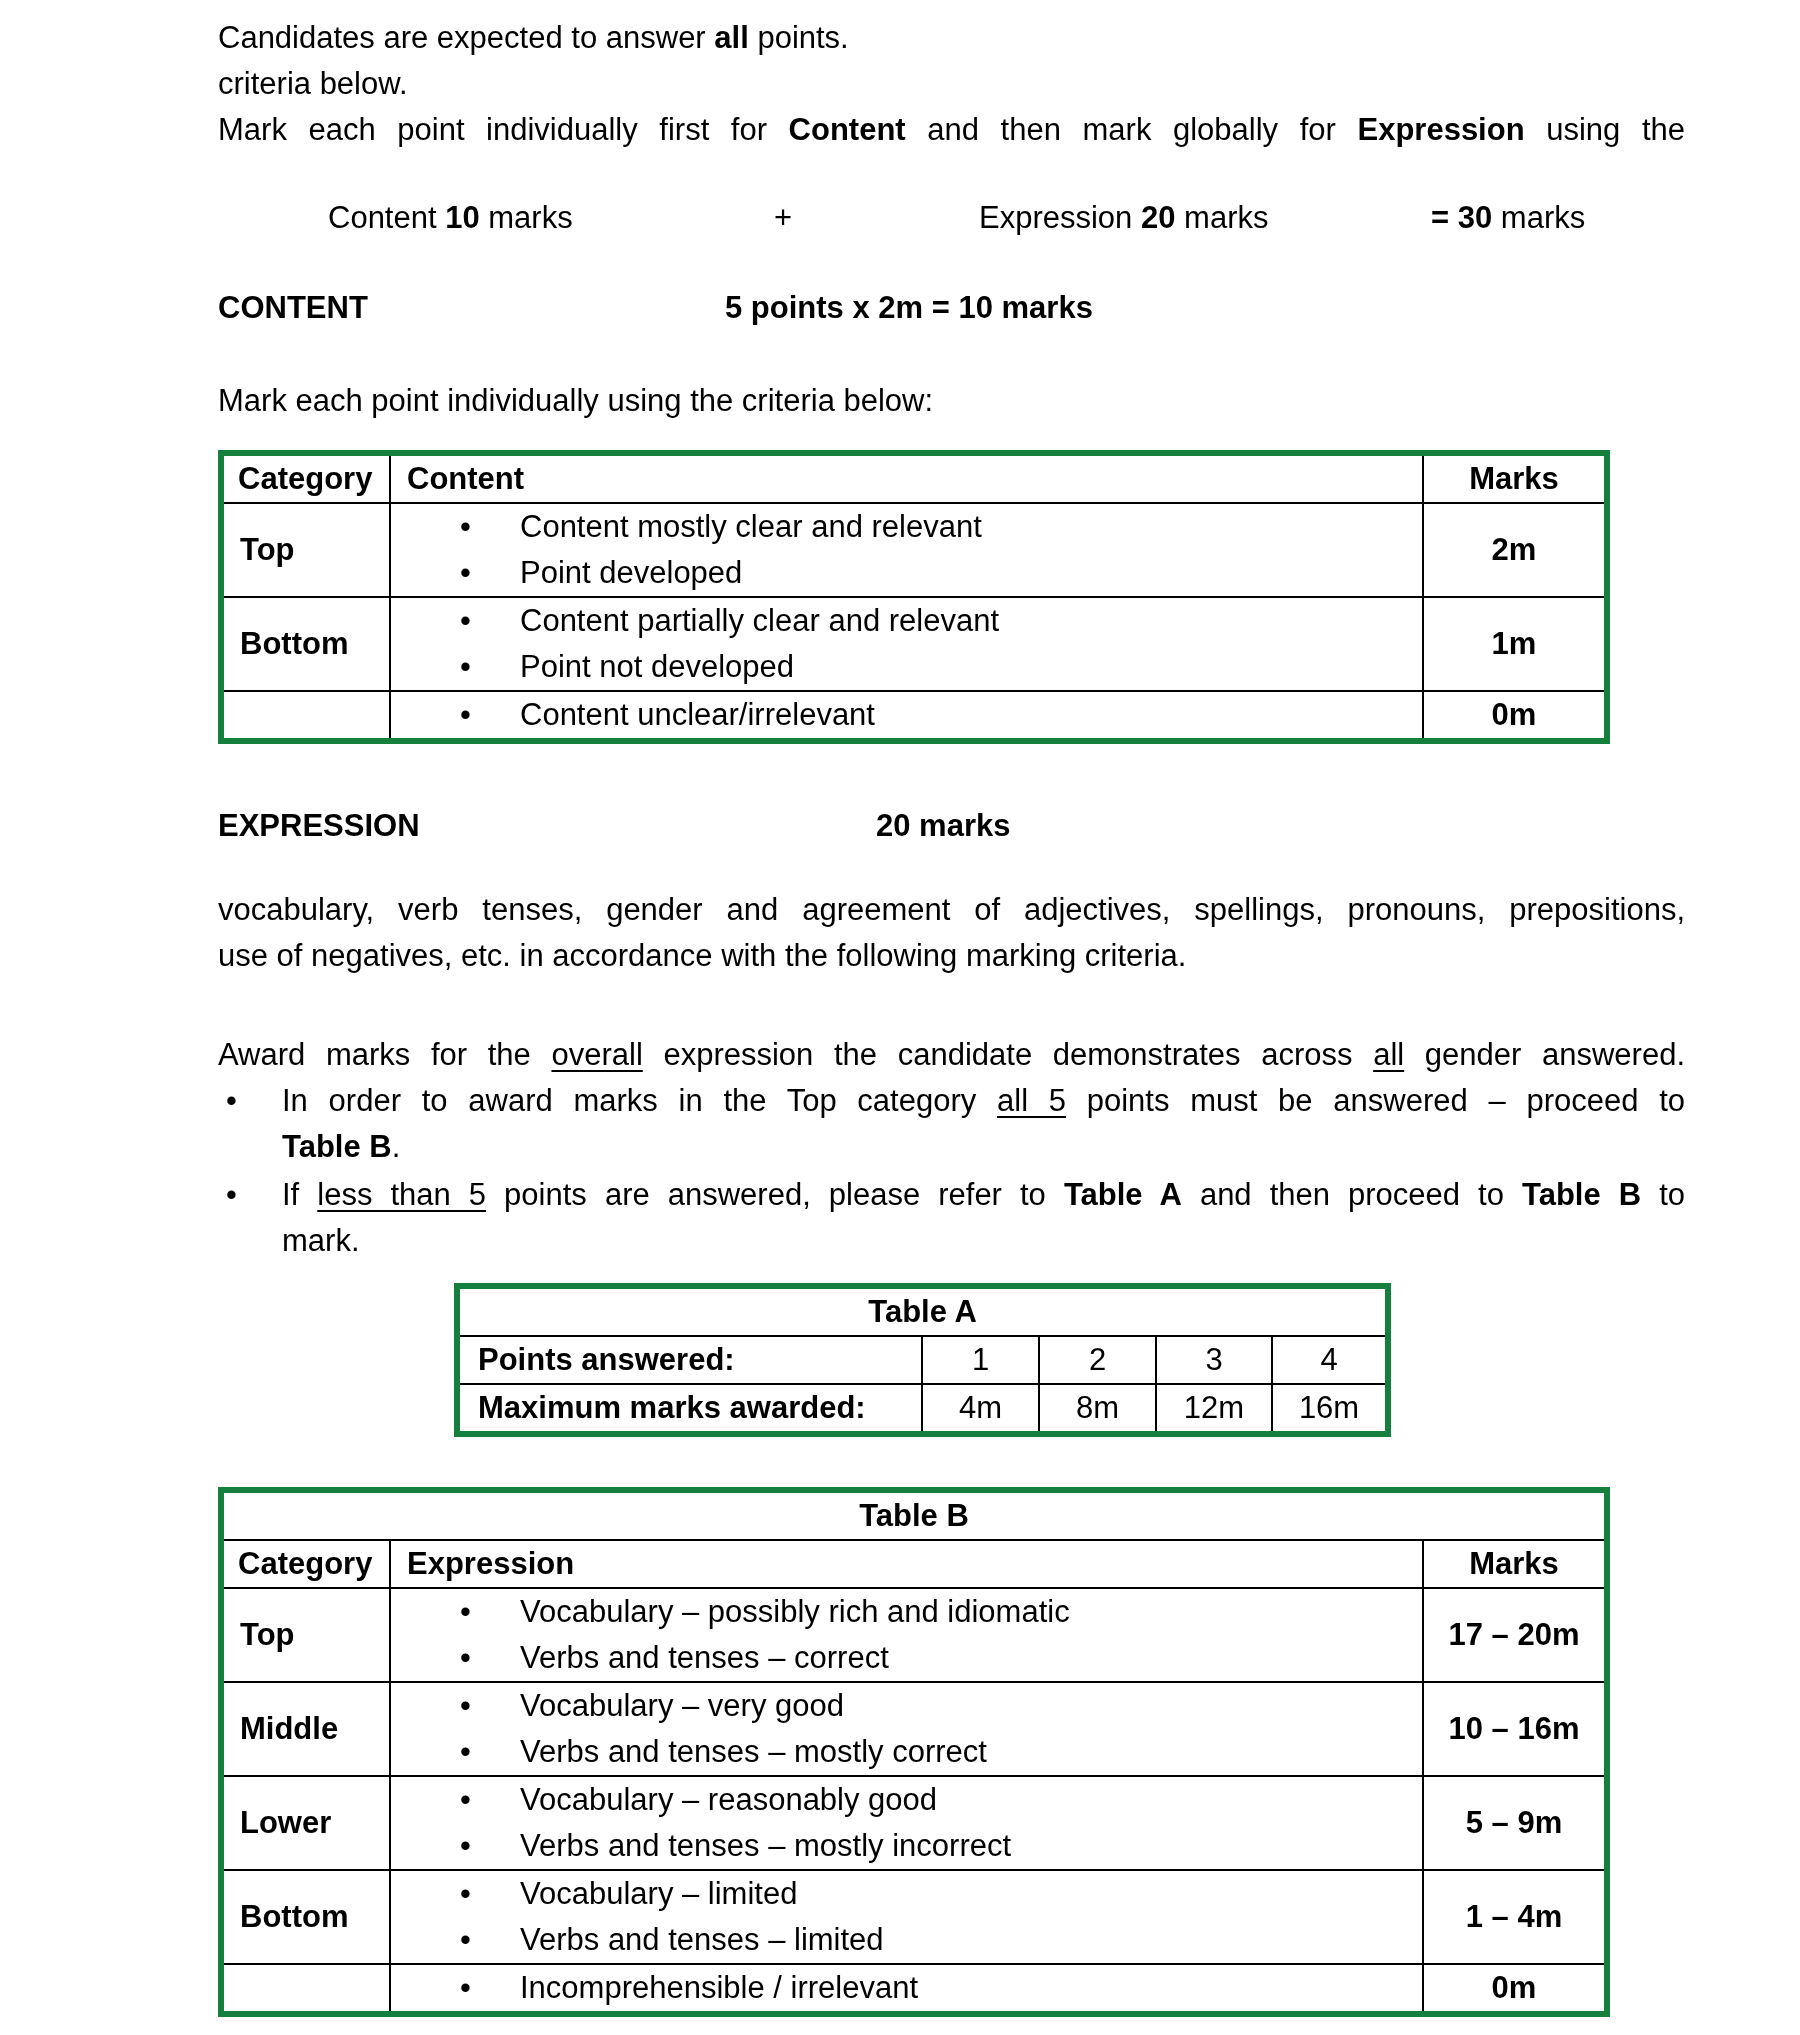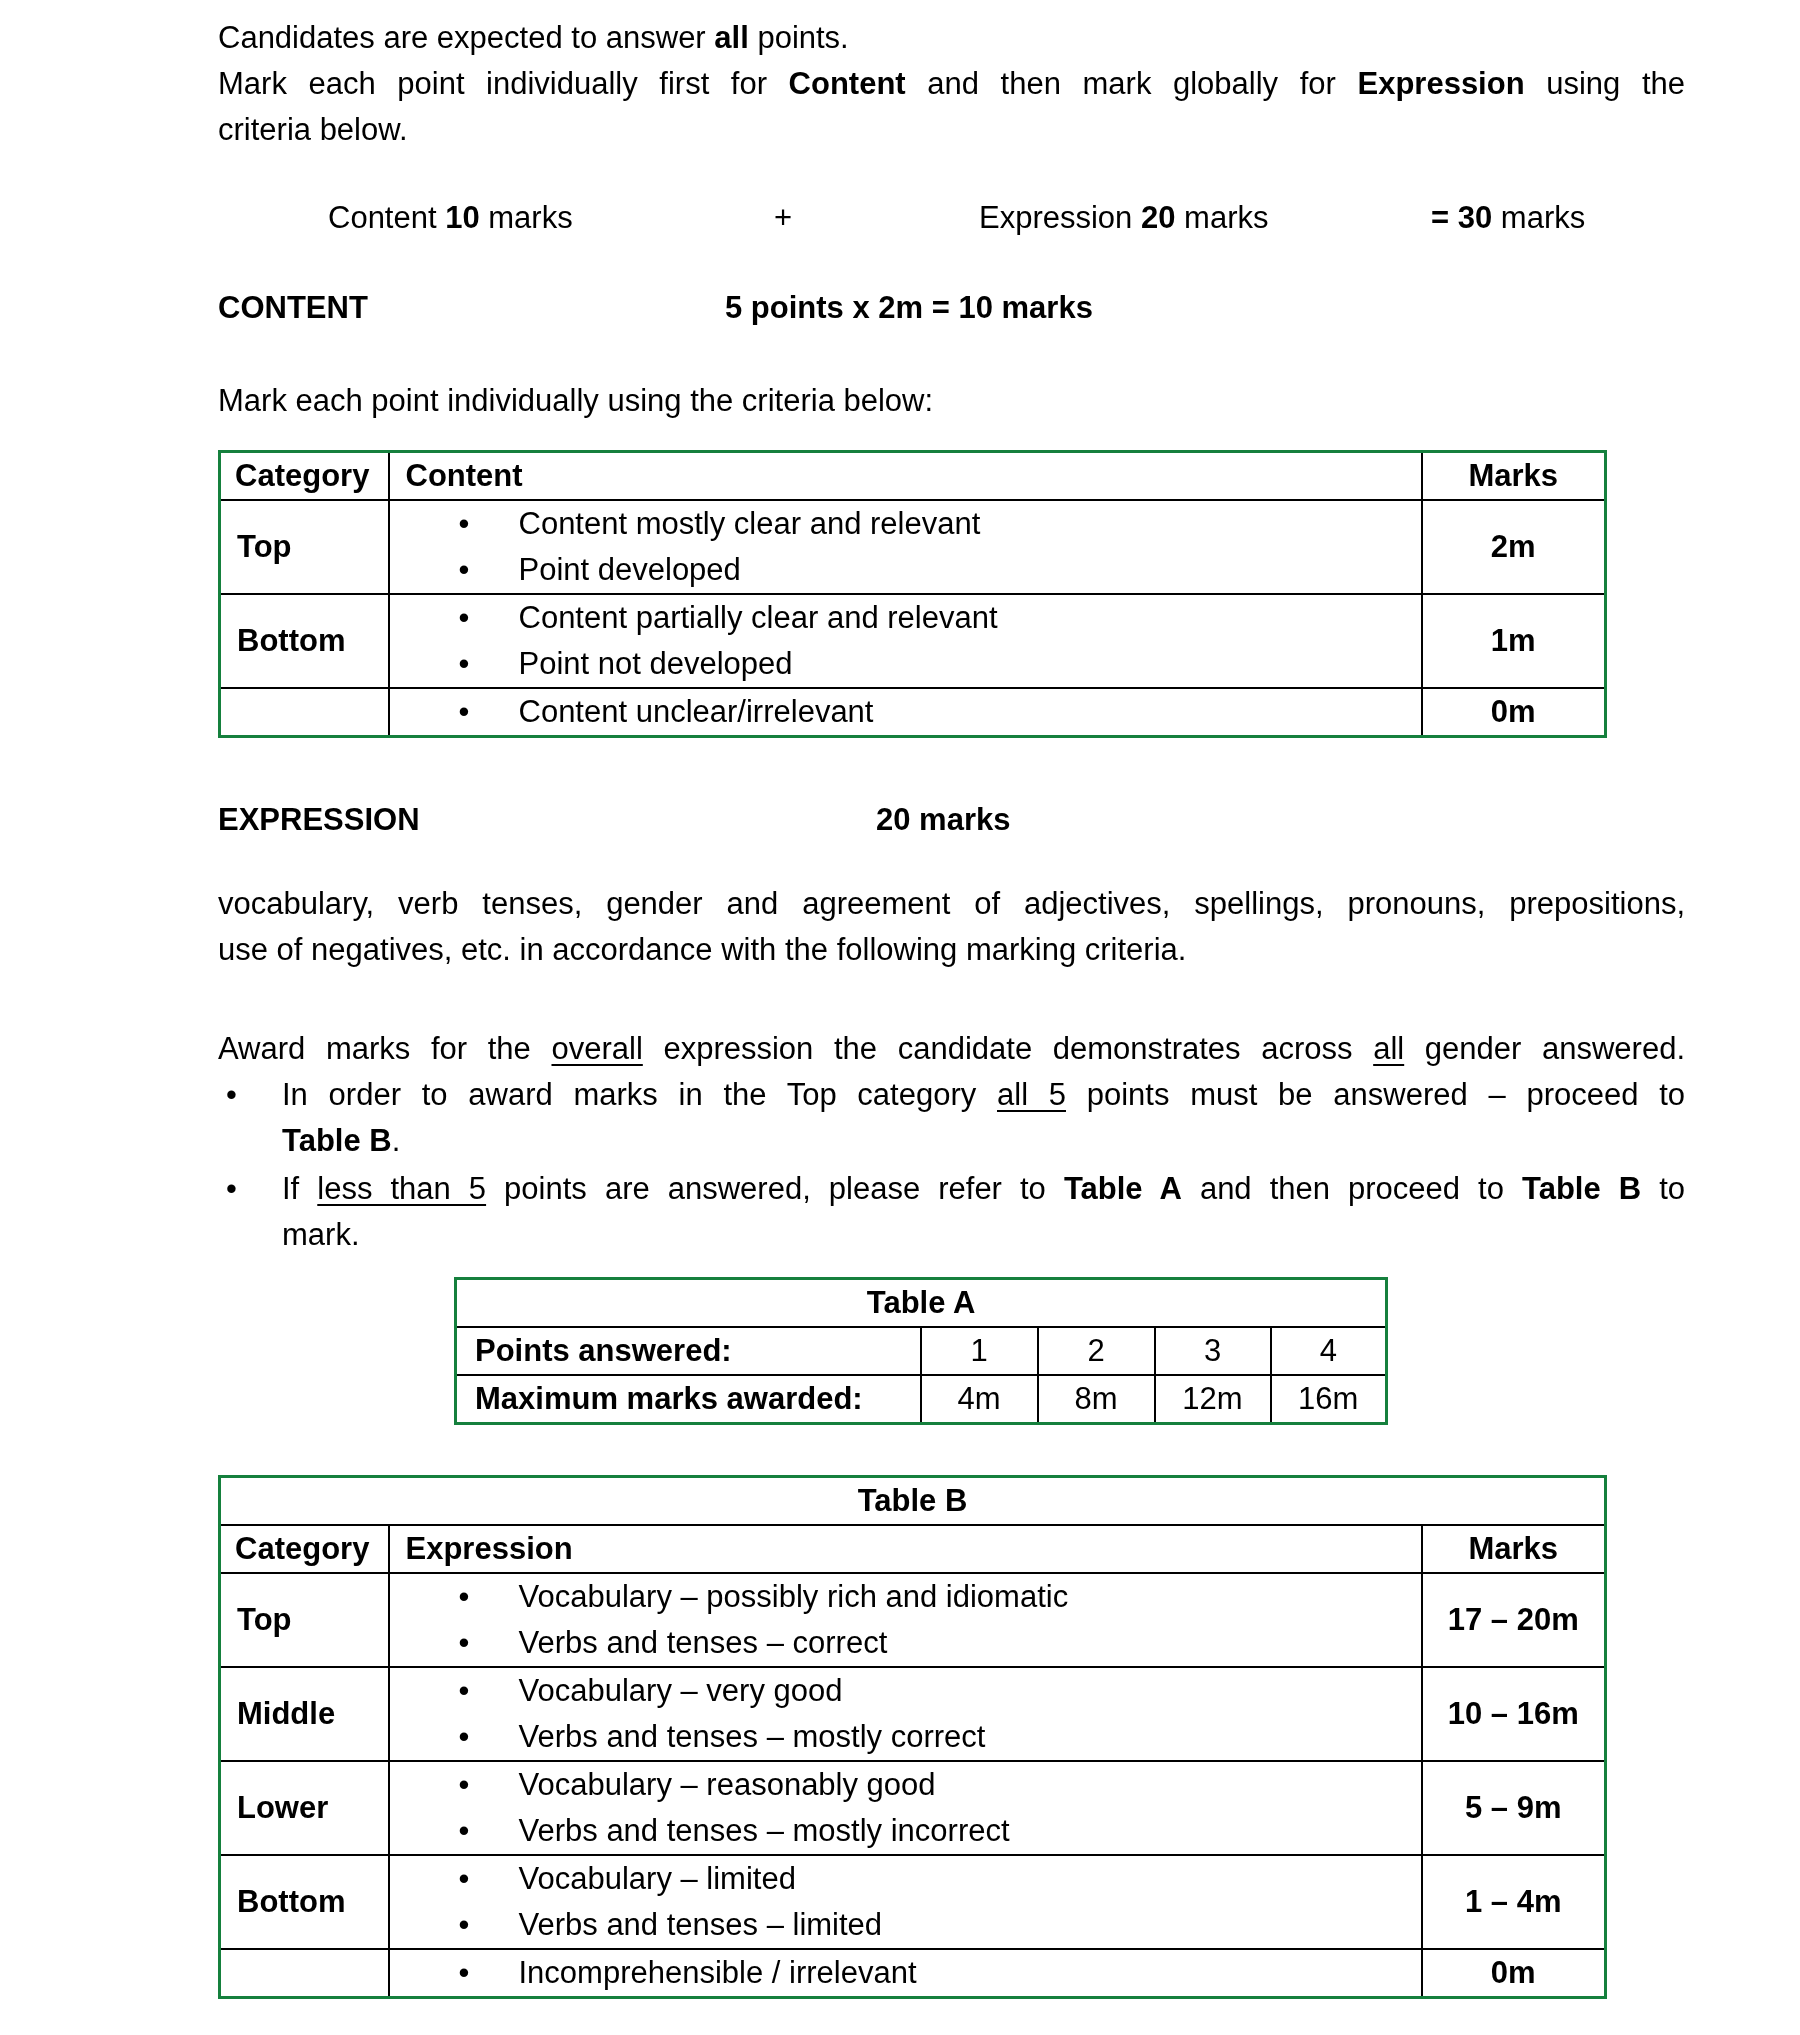--- a/index.html
+++ b/index.html
@@ -35,21 +35,21 @@
   
   .notes { list-style: none; }
   .note-item { position: relative; padding-left: 64px; }
   .note-item + .note-item { margin-top: 2px; }
   .note-item::before { content: "\2022"; position: absolute; left: 8px; top: 0; }
 
   
   table.doc-table {
     border-collapse: collapse;
     table-layout: fixed;
-    border: 3px solid #15803d;
+    border: 6px solid #15803d;
   }
   table.doc-table td { border: 2px solid #000; vertical-align: middle; }
   .criteria-table { width: 1386px; margin-top: 26px; }
   .table-b { width: 1386px; margin-top: 50px; }
   .table-a { width: 931px; margin-left: 236px; margin-top: 19px; }
 
   tr.h44 td { height: 44px; }
   tr.h45 td { height: 45px; }
   tr.h46 td { height: 46px; }
   tr.h48 td { height: 48px; }
@@ -68,22 +68,22 @@
   td.lbl-cell { font-weight: 700; padding-left: 18px; text-align: left; }
   td.val-cell { text-align: center; }
 </style>
 </head>
 <body>
 
 <div class="page">
 
   <div>
     <div class="line"><span>Candidates are expected to answer </span><span class="b">all</span><span> points.</span></div>
+    <div class="line"><span>criteria below.</span></div>
     <div class="line line-full"><span>Mark each point individually first for </span><span class="b">Content</span><span> and then mark globally for </span><span class="b">Expression</span><span> using the</span></div>
-    <div class="line"><span>criteria below.</span></div>
   </div>
 
   <div class="tabline formula-line">
     <span class="tab" style="left:110px"><span>Content </span><span class="b">10</span><span> marks</span></span>
     <span class="tab" style="left:556px">+</span>
     <span class="tab" style="left:761px"><span>Expression </span><span class="b">20</span><span> marks</span></span>
     <span class="tab" style="left:1213px"><span class="b">= 30</span><span> marks</span></span>
   </div>
 
   <div class="tabline content-heading">

